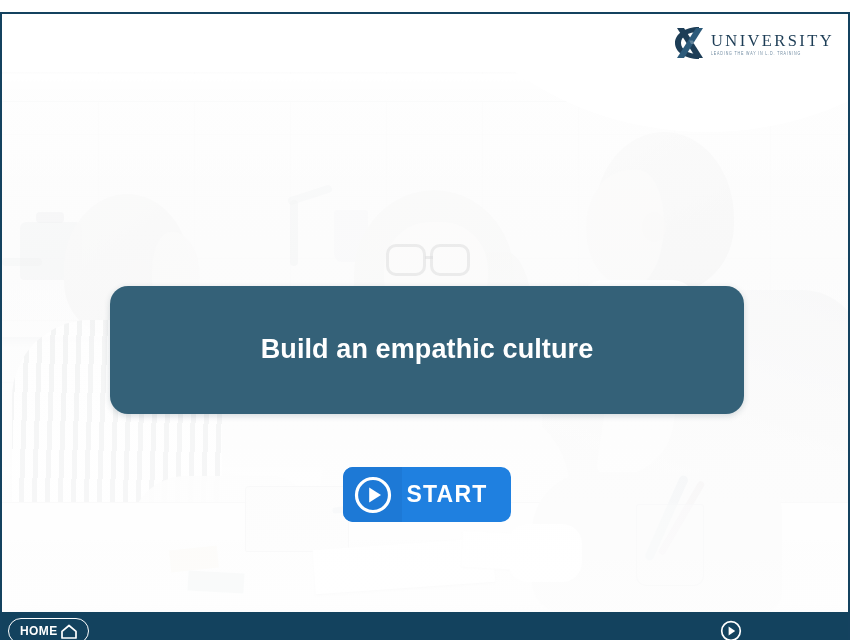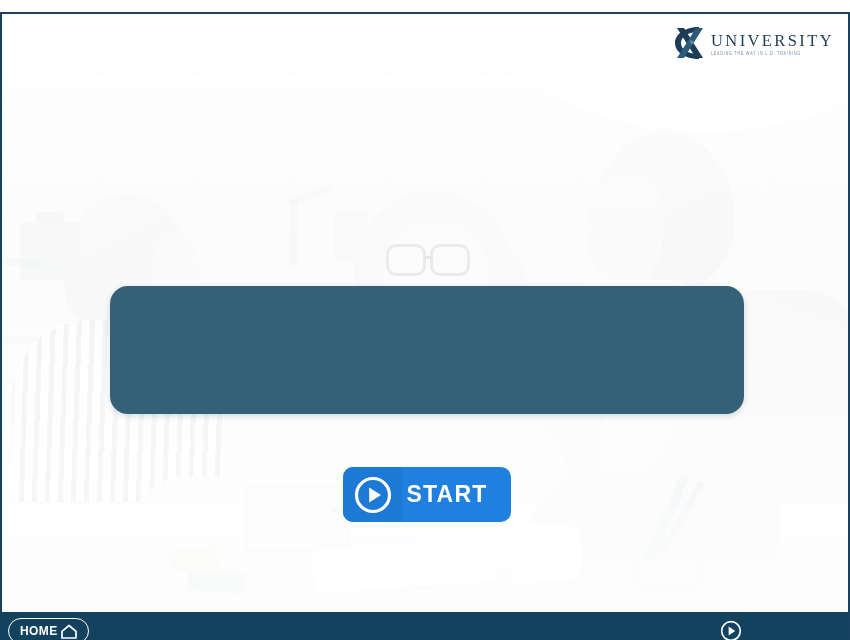--- a/index.html
+++ b/index.html
@@ -579,20 +579,21 @@
         <path d="M20.2 17.5 L23.8 17.5 L26 21 L22 21 Z" fill="#ffffff" opacity="0.25"></path>
       </svg>
       <div id="logo-text-wrap">
         <div id="logo-word">UNIVERSITY</div>
         <div id="logo-tagline">LEADING THE WAY IN L.D. TRAINING</div>
       </div>
     </div>
   </div>
 
   <div id="title-card">
+    <div class="title-line">Build an empathic culture</div>
   </div>
 
   <div id="start-button">
     <div id="start-icon-box">
       <svg width="40" height="40" viewBox="0 0 40 40">
         <circle cx="20" cy="20" r="16.5" fill="none" stroke="#ffffff" stroke-width="3.2"></circle>
         <path d="M16.2 12.6 L28 20 L16.2 27.4 Z" fill="#ffffff"></path>
       </svg>
     </div>
     <div id="start-label">START</div>

